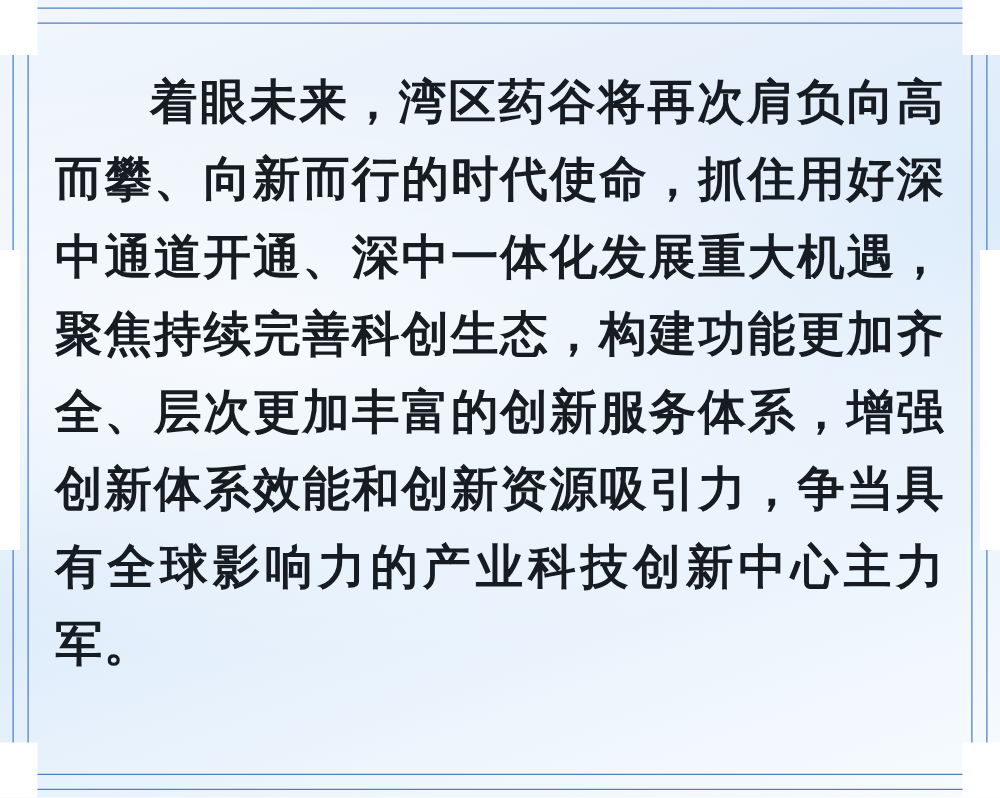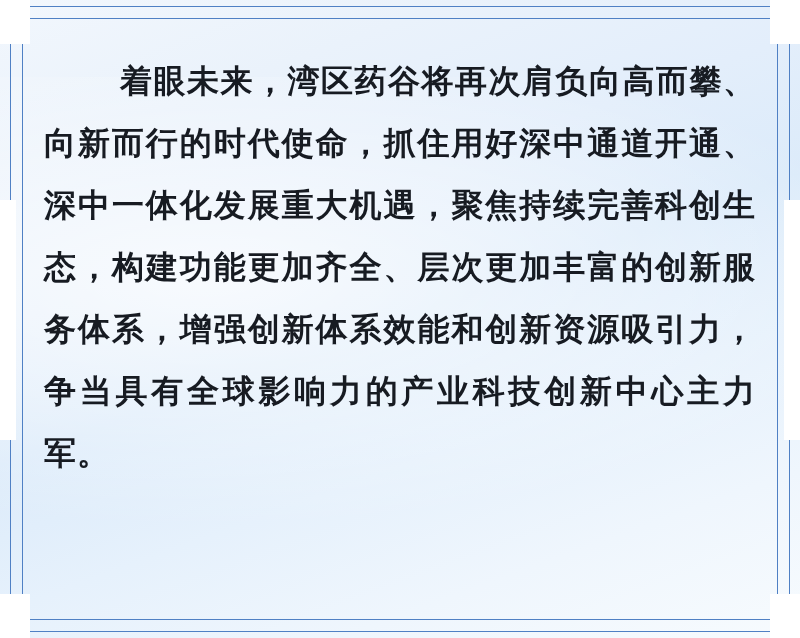--- a/index.html
+++ b/index.html
@@ -78,21 +78,21 @@
   .notch-right-bot  { right: 0;  bottom: 0; width: 30px; height: 44px; }
   .notch-mid-left   { left: 0;   top: 200px; width: 16px; height: 240px; }
   .notch-mid-right  { right: 0;  top: 200px; width: 16px; height: 240px; }
 
   .body-copy {
     position: absolute;
     left: 44px;
     right: 44px;
     top: 50px;
     font-family: "DejaVu Sans", "Liberation Sans", sans-serif;
-    font-size: 32px;
+    font-size: 38px;
     line-height: 62px;
     letter-spacing: 1px;
     color: #171b22;
     font-weight: 700;
     text-align: justify;
     text-justify: inter-character;
     text-indent: 76px;
     white-space: normal;
   }
 </style>

